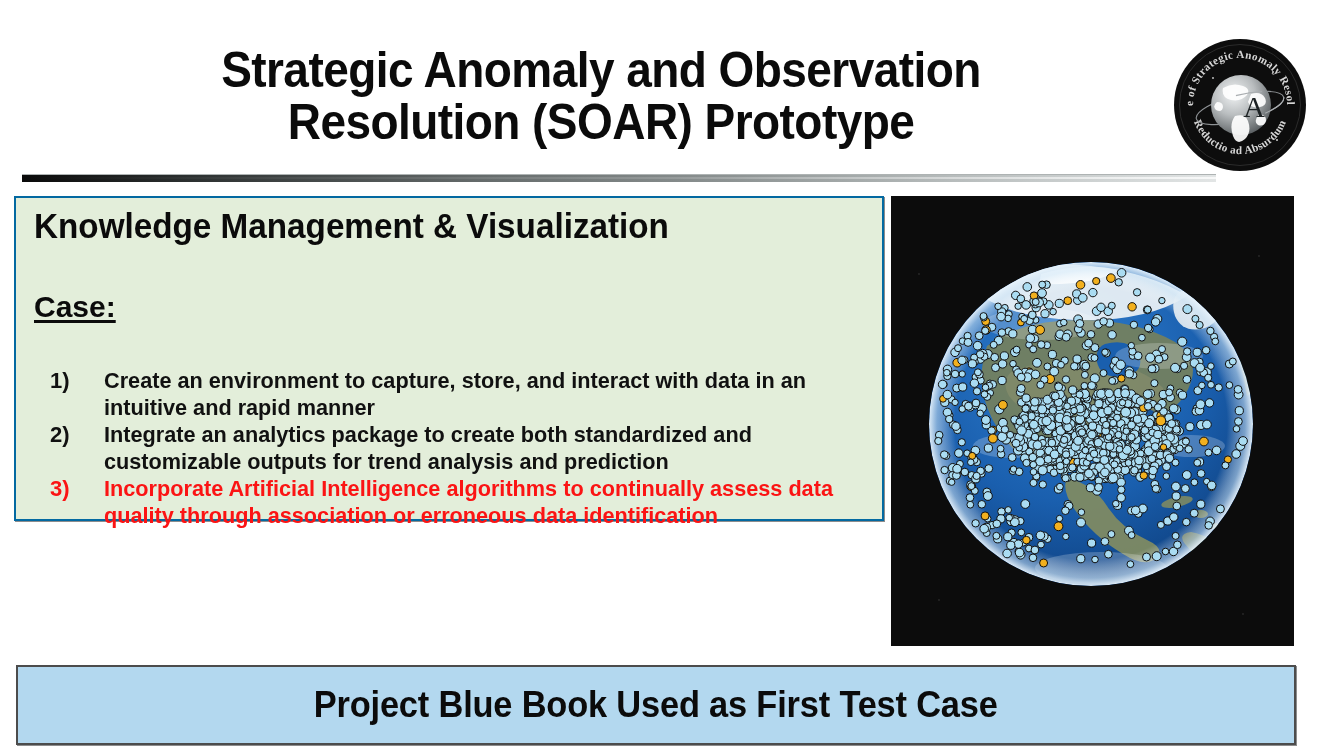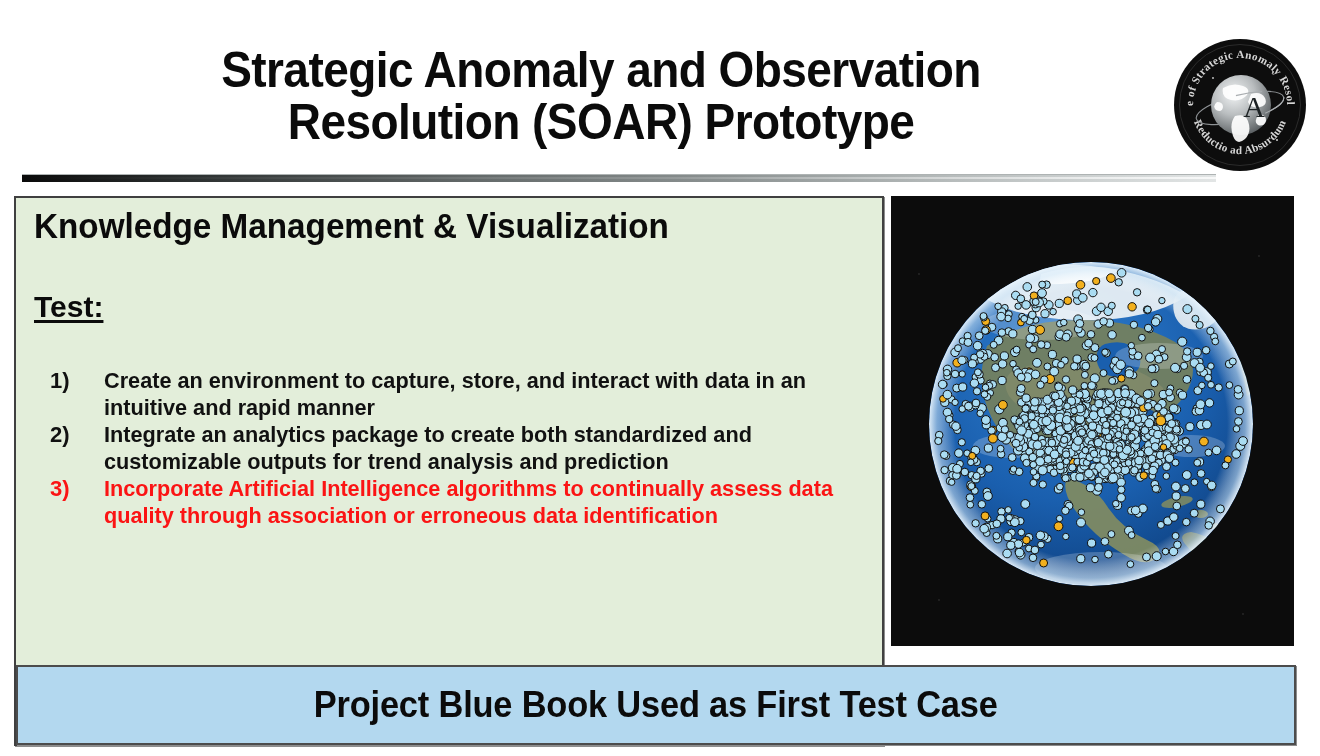--- a/index.html
+++ b/index.html
@@ -64,23 +64,23 @@
     background: linear-gradient(to right, rgba(255,255,255,0) 0%,
                                 rgba(255,255,255,0.15) 55%, rgba(255,255,255,0.75) 100%);
   }
 
   
   #content-panel {
     position: absolute;
     left: 14px;
     top: 196px;
     width: 870px;
-    height: 550px;
+    height: 325px;
     background: #e3eeda;
-    border: 2px solid #404040;
+    border: 2px solid #0369a1;
     box-sizing: border-box;
     box-shadow: 1px 1px 0 #8d8d8d;
   }
   #panel-heading {
     position: absolute;
     left: 18px;
     top: 8px;
     font-weight: bold;
     font-size: 35px;
     color: #0b0b0b;
@@ -206,21 +206,21 @@
       <circle cx="40" cy="40" r="0.9"></circle>
         <circle cx="104" cy="102" r="1"></circle>
     </g>
   </svg>
 </div>
 
 <div id="title-divider"></div>
 
 <div id="content-panel">
   <div id="panel-heading">Knowledge Management &amp; Visualization</div>
-  <div id="goals-label">Test:</div>
+  <div id="goals-label">Case:</div>
   <div id="goals-list">
       <div class="goal-row" style="color: rgb(17, 17, 17);">
         <span class="goal-num">1)</span>
         <span class="goal-text">Create an environment to capture, store, and interact with data in an intuitive and rapid manner</span>
       </div>
       <div class="goal-row" style="color: rgb(17, 17, 17);">
         <span class="goal-num">2)</span>
         <span class="goal-text">Integrate an analytics package to create both standardized and customizable outputs for trend analysis and prediction</span>
       </div>
       <div class="goal-row is-highlighted" style="color: rgb(251, 20, 20);">

